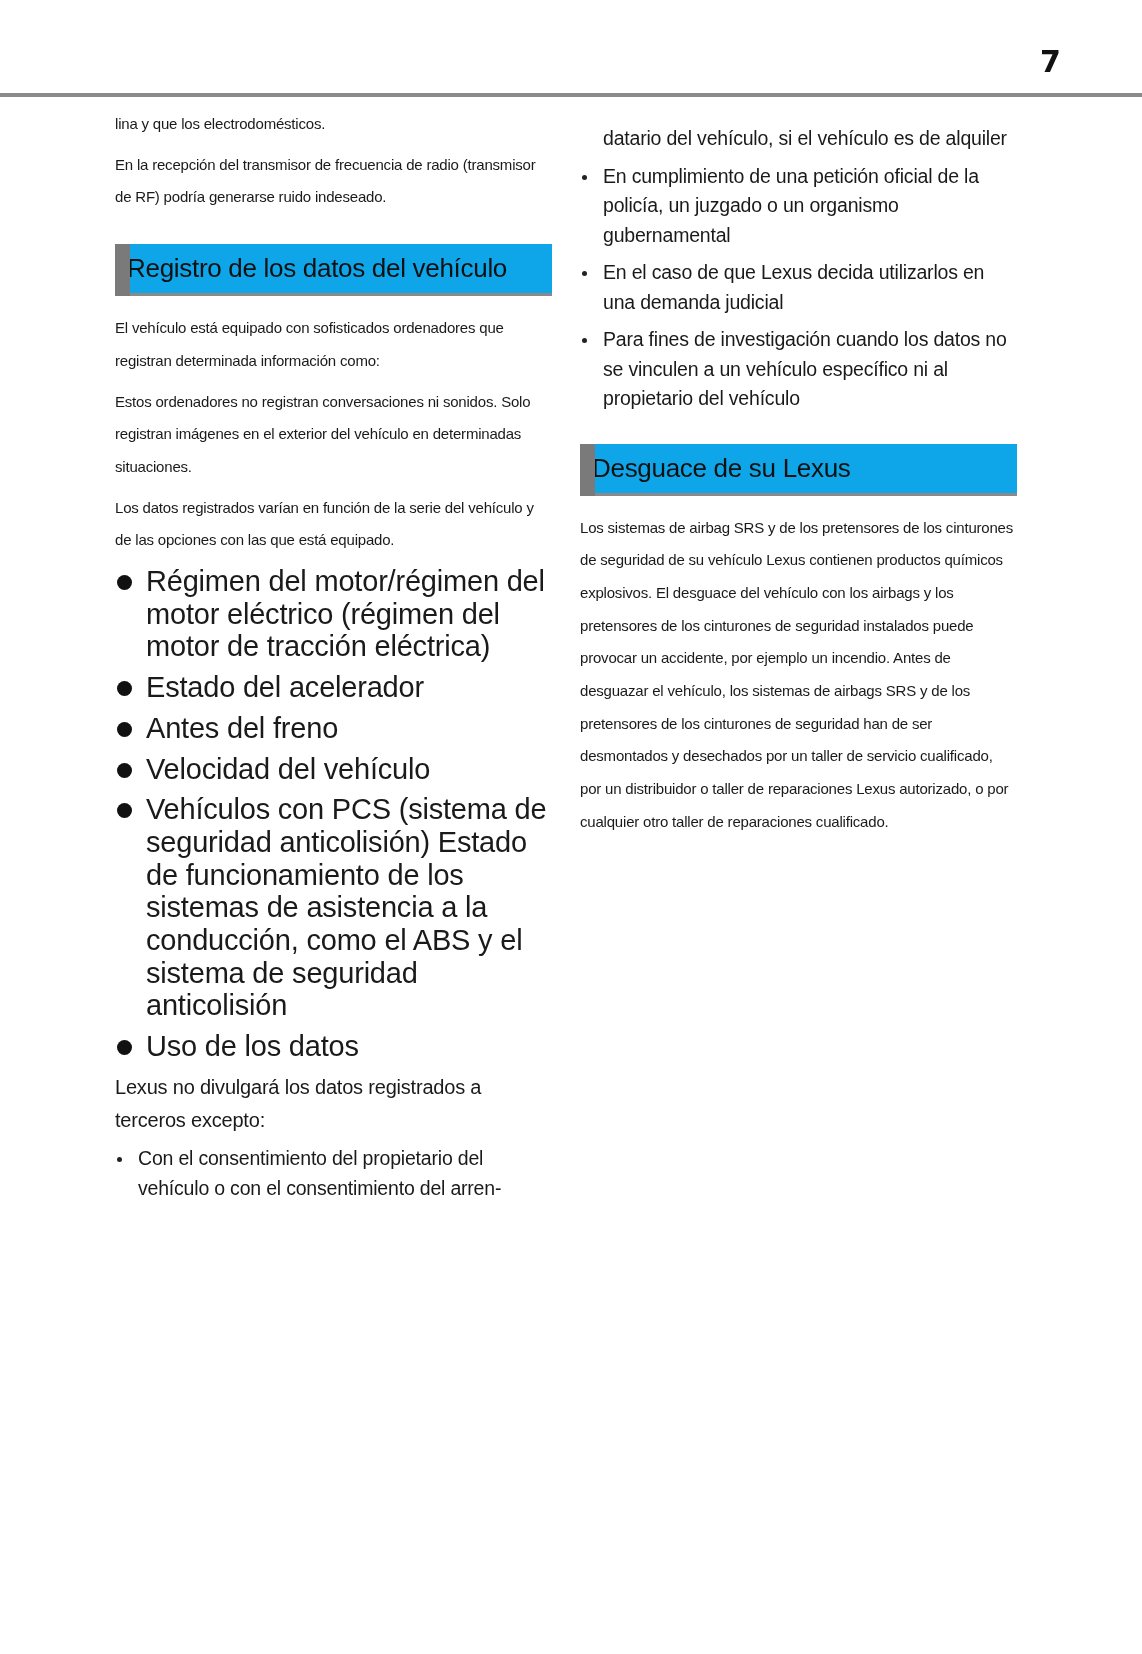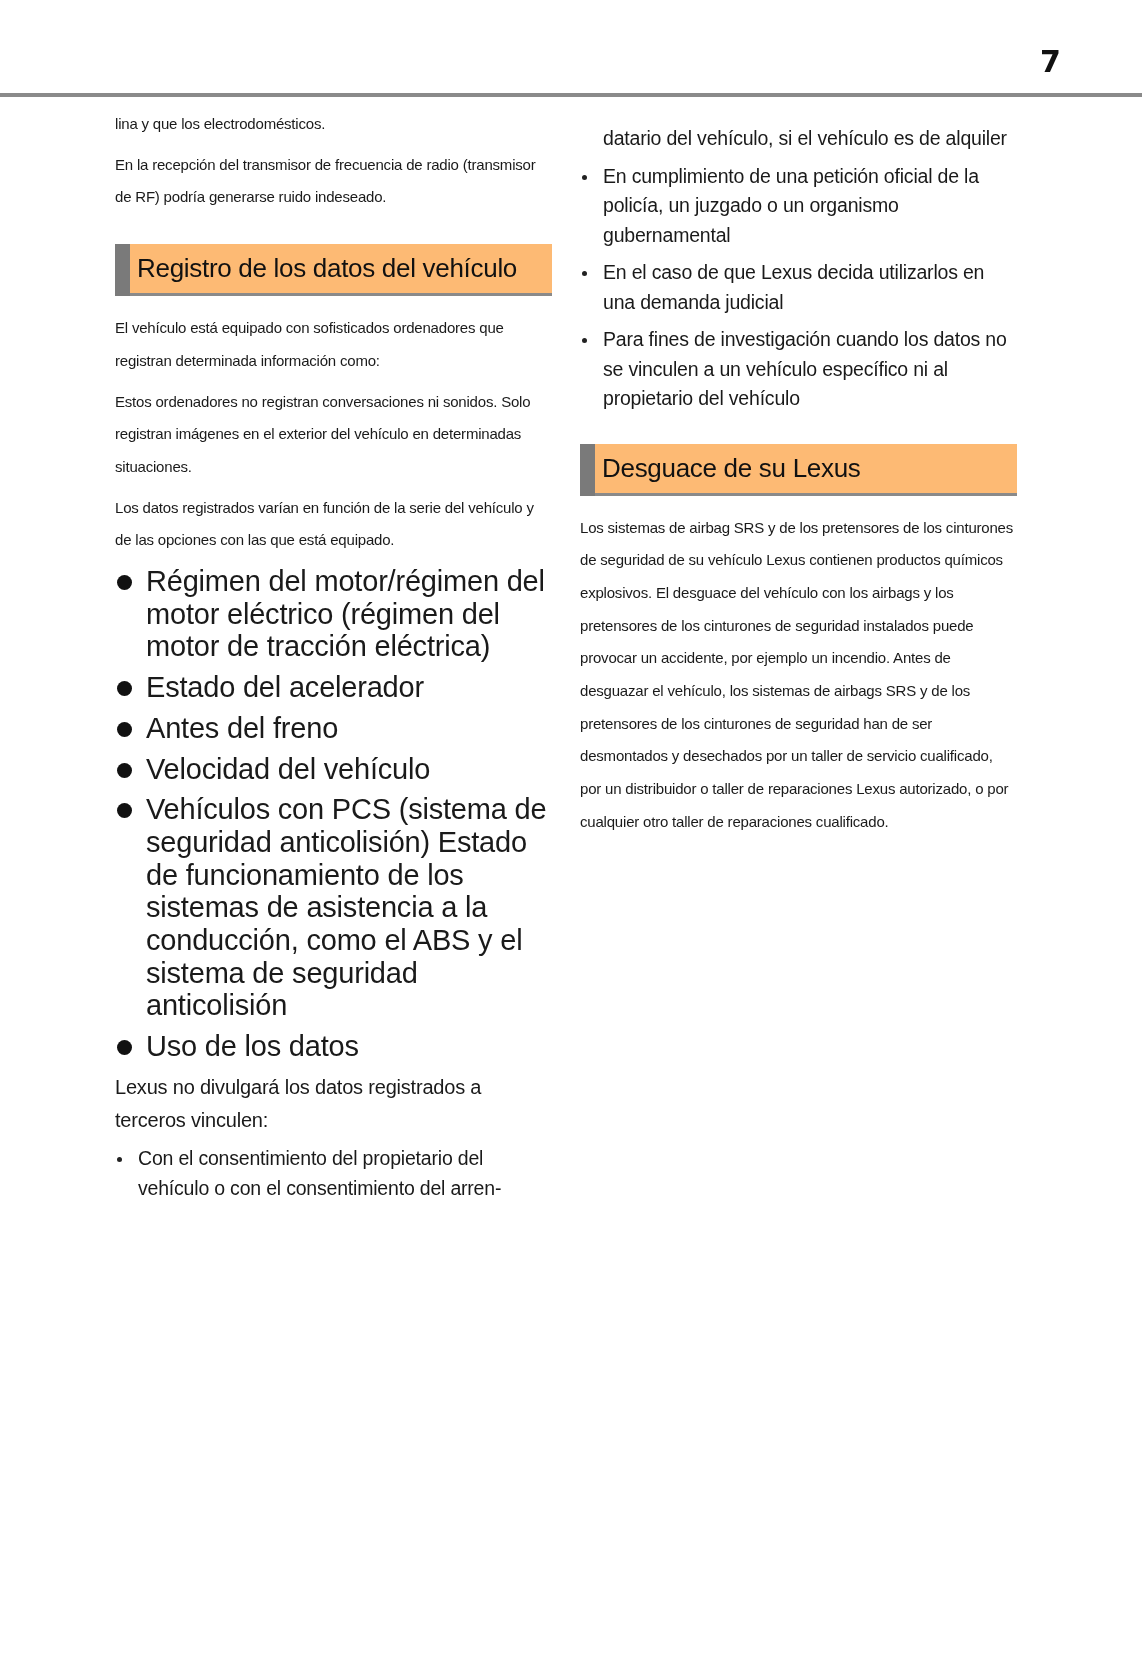--- a/index.html
+++ b/index.html
@@ -47,25 +47,25 @@
       letter-spacing: -0.2px;
     }
     .p-xsmall {
       font-size: 19.5px;
       line-height: 29.5px;
       letter-spacing: -0.2px;
     }
     .section-heading {
       position: relative;
       height: 52px;
-      background: #fdba74;
+      background: #0ea5e9;
       border-bottom: 3px solid #8a8a8a;
       margin-top: 30px;
       margin-bottom: 16px;
-      padding-left: 22px;
+      padding-left: 12px;
       display: flex;
       align-items: center;
     }
     .section-heading::before {
       content: "";
       position: absolute;
       left: 0; top: 0; bottom: -3px;
       width: 15px;
       background: #7a7a7a;
     }
@@ -132,21 +132,21 @@
 
   <ul class="dot-list">
     <li><span class="bullet"></span><span>Régimen del motor/régimen del motor eléctrico (régimen del motor de tracción eléctrica)</span></li>
     <li><span class="bullet"></span><span>Estado del acelerador</span></li>
     <li><span class="bullet"></span><span>Antes del freno</span></li>
     <li><span class="bullet"></span><span>Velocidad del vehículo</span></li>
     <li><span class="bullet"></span><span>Vehículos con PCS (sistema de seguridad anticolisión) Estado de funcionamiento de los sistemas de asistencia a la conducción, como el ABS y el sistema de seguridad anticolisión</span></li>
     <li><span class="bullet"></span><span>Uso de los datos</span></li>
   </ul>
 
-  <p class="p-small">Lexus no divulgará los datos registrados a terceros vinculen:</p>
+  <p class="p-small">Lexus no divulgará los datos registrados a terceros excepto:</p>
 
   <ul class="small-list">
     <li><span class="bullet"></span><span>Con el consentimiento del propietario del vehículo o con el consentimiento del arren-</span></li>
   </ul>
 </div>
 
 <div class="column col-right" style="left:580px;margin-top:16px;">
   <p class="p-xsmall continuation">datario del vehículo, si el vehículo es de alquiler</p>
 
   <ul class="small-list">

